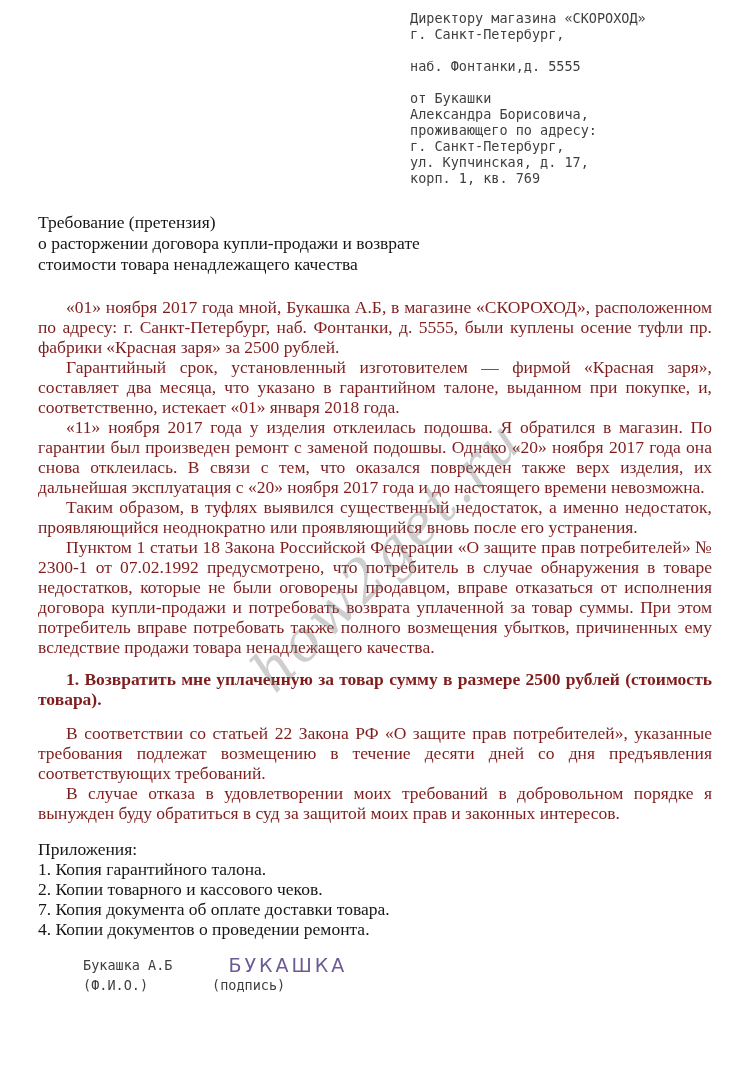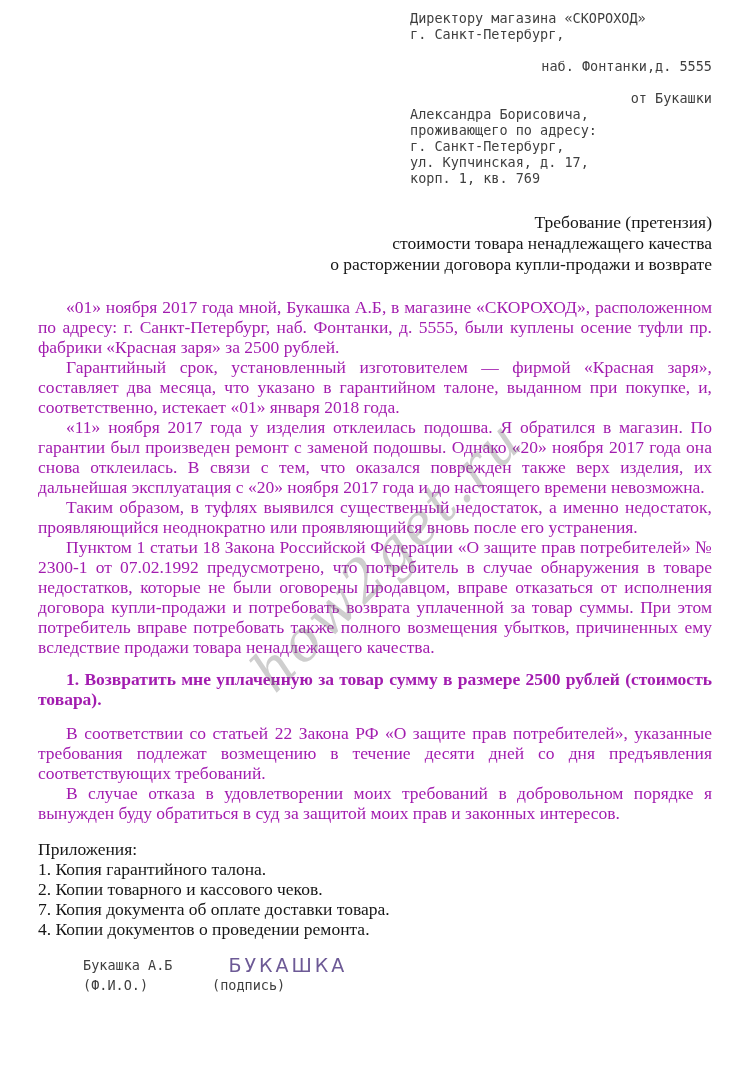--- a/index.html
+++ b/index.html
@@ -36,37 +36,37 @@
   }
   
   .addressee {
     margin-left: 372px;
     font-family: "DejaVu Sans Mono", "Liberation Mono", monospace;
     font-size: 13.5px;
     line-height: 16px;
     color: #3f3f3f;
     white-space: nowrap;
   }
-  .gap-before { margin-top: 16px; text-align: right; }
+  .gap-before { margin-top: 16px; }
   
   .title {
     margin-top: 26px;
-    text-align: right;
+    text-align: left;
     font-size: 17.5px;
     line-height: 21px;
     color: #161616;
   }
   
   .para {
     margin: 0;
     font-size: 17.5px;
     line-height: 20px;
     text-align: justify;
     text-indent: 28px;
-    color: #a21caf;
+    color: #7f1d1d;
   }
   .first-para { margin-top: 22px; }
   .space-before-sm { margin-top: 12px; font-weight: bold; }
   .space-before { margin-top: 14px; }
   
   .attachments { margin-top: 16px; }
   .att-line {
     font-size: 17.5px;
     line-height: 20px;
     color: #161616;
@@ -101,22 +101,22 @@
     <div class="gap-before">от Букашки</div>
     <div>Александра Борисовича,</div>
     <div>проживающего по адресу:</div>
     <div>г. Санкт-Петербург,</div>
     <div>ул. Купчинская, д. 17,</div>
     <div>корп. 1, кв. 769</div>
   </div>
 
   <div class="title">
     <div>Требование (претензия)</div>
+    <div>о расторжении договора купли-продажи и возврате</div>
     <div>стоимости товара ненадлежащего качества</div>
-    <div>о расторжении договора купли-продажи и возврате</div>
   </div>
 
   <p class="para first-para">«01» ноября 2017 года мной, Букашка А.Б, в магазине «СКОРОХОД», расположенном по адресу: г. Санкт-Петербург, наб. Фонтанки, д. 5555, были куплены осение туфли пр. фабрики «Красная заря» за 2500 рублей.</p>
   <p class="para">Гарантийный срок, установленный изготовителем — фирмой «Красная заря», составляет два месяца, что указано в гарантийном талоне, выданном при покупке, и, соответственно, истекает «01» января 2018 года.</p>
   <p class="para">«11» ноября 2017 года у изделия отклеилась подошва. Я обратился в магазин. По гарантии был произведен ремонт с заменой подошвы. Однако «20» ноября 2017 года она снова отклеилась. В связи с тем, что оказался поврежден также верх изделия, их дальнейшая эксплуатация с «20» ноября 2017 года и до настоящего времени невозможна.</p>
   <p class="para">Таким образом, в туфлях выявился существенный недостаток, а именно недостаток, проявляющийся неоднократно или проявляющийся вновь после его устранения.</p>
   <p class="para">Пунктом 1 статьи 18 Закона Российской Федерации «О защите прав потребителей» № 2300-1 от 07.02.1992 предусмотрено, что потребитель в случае обнаружения в товаре недостатков, которые не были оговорены продавцом, вправе отказаться от исполнения договора купли-продажи и потребовать возврата уплаченной за товар суммы. При этом потребитель вправе потребовать также полного возмещения убытков, причиненных ему вследствие продажи товара ненадлежащего качества.</p>
 
   <p class="para space-before-sm">1. Возвратить мне уплаченную за товар сумму в размере 2500 рублей (стоимость товара).</p>
 

